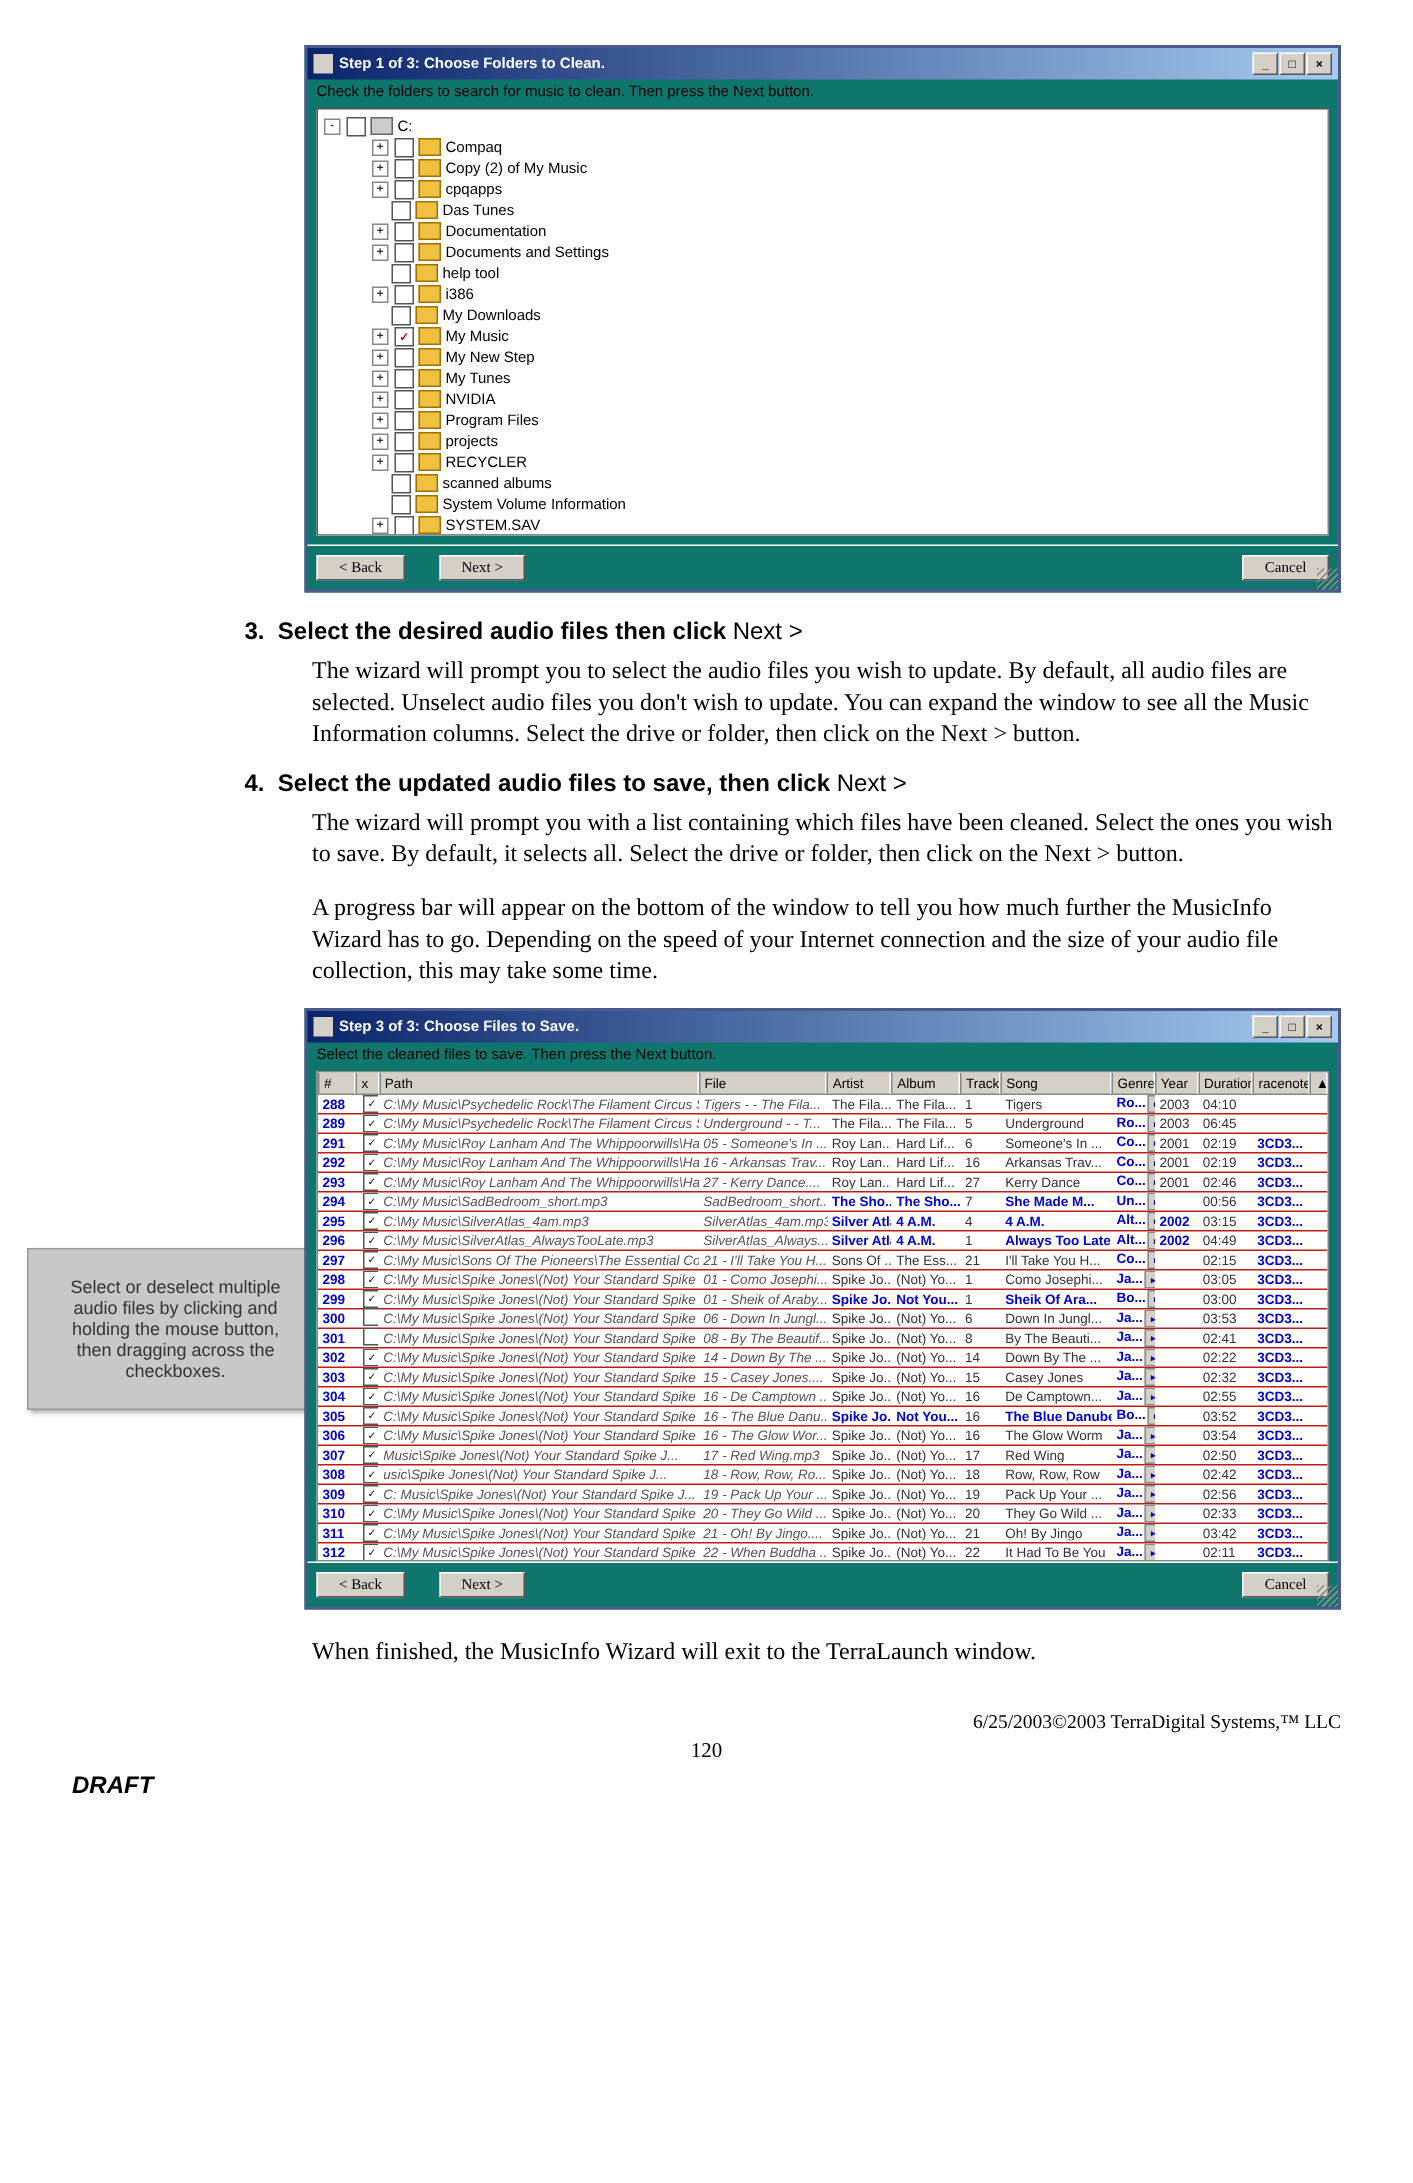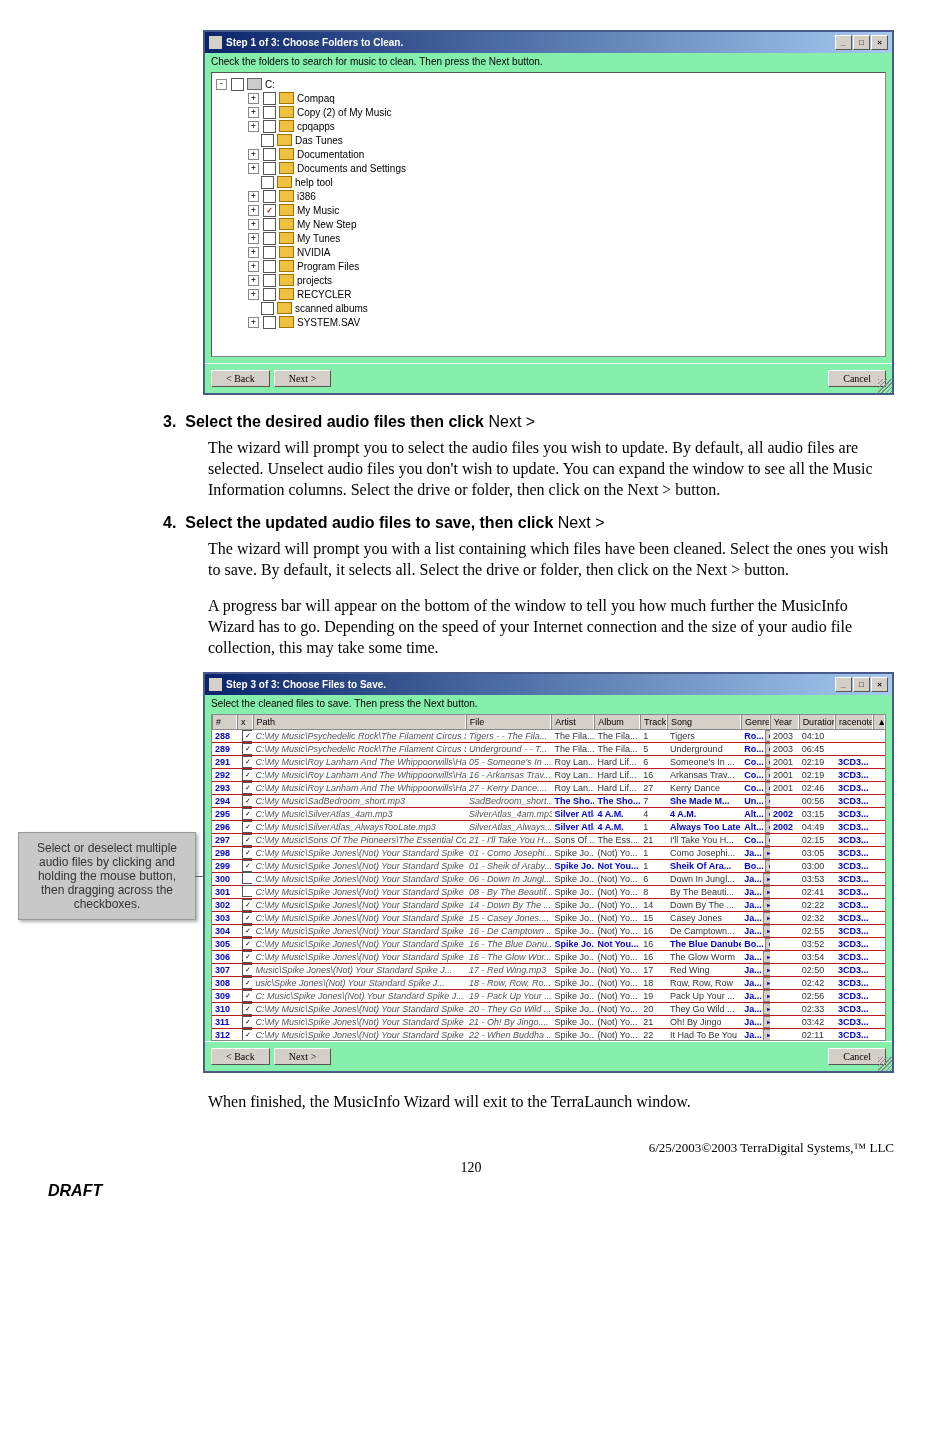--- a/index.html
+++ b/index.html
@@ -1,48 +1,48 @@
 <!DOCTYPE html>
 <html><head>
 <meta charset="utf-8">
 <style>
 body{font-family:"Times New Roman",serif;font-size:15px;color:#000;margin:0;padding:30px 48px 20px 48px;background:#fff;width:942px;box-sizing:border-box}
-.win{border:2px solid #4a5a8a;background:#86efac;font-family:Tahoma,Arial,sans-serif;font-size:10px;margin-left:155px;margin-bottom:18px;position:relative}
+.win{border:2px solid #4a5a8a;background:#0f766e;font-family:Tahoma,Arial,sans-serif;font-size:10px;margin-left:155px;margin-bottom:18px;position:relative}
 .titlebar{background:linear-gradient(to right,#0a246a,#a6caf0);color:#fff;padding:2px 4px;display:flex;align-items:center;justify-content:space-between;height:17px}
 .titlebar-left{display:flex;align-items:center;gap:4px}
 .tb-icon{width:13px;height:13px;background:#d4d0c8;display:inline-block}
 .tb-title{font-weight:bold;font-size:10px}
 .winbtns{display:flex;gap:1px}
 .winbtn{width:15px;height:13px;background:#d4d0c8;border:1px solid #fff;border-right-color:#555;border-bottom-color:#555;font-size:8px;display:flex;align-items:center;justify-content:center;font-family:Arial;font-weight:bold;color:#000}
 .instr{padding:3px 6px;font-size:10px;color:#000}
 .tree{background:#fff;border:1px solid #888;border-top-color:#555;border-left-color:#555;margin:2px 6px 6px 6px;height:275px;overflow:hidden;padding:4px 2px;font-size:10px}
 .tn{display:flex;align-items:center;height:14px;white-space:nowrap}
 .ex{width:9px;height:9px;border:1px solid #888;margin-right:4px;font-size:8px;line-height:7px;text-align:center;background:#fff;color:#000;font-family:monospace}
 .ex.blank{border:none;background:transparent}
 .cb{width:11px;height:11px;border:1px solid #555;background:#fff;margin-right:3px;display:flex;align-items:center;justify-content:center;font-size:8px}
 .cb.chk::after{content:"✓";color:#c00;font-weight:bold}
 .folder{width:13px;height:10px;background:#f0c040;border:1px solid #a07000;margin-right:3px}
 .drive{width:13px;height:10px;background:#ccc;border:1px solid #666;margin-right:3px}
-.btnrow{display:flex;padding:6px;gap:4px;border-top:1px solid #fff}
+.btnrow{display:flex;padding:6px;gap:23px;border-top:1px solid #fff}
 .btn{background:#d4d0c8;border:1px solid #fff;border-right-color:#555;border-bottom-color:#555;padding:2px 14px;font-size:10px;font-family:Tahoma}
 .spacer{flex:1}
 .grip{position:absolute;right:0;bottom:0;width:14px;height:14px;background:repeating-linear-gradient(135deg,#888 0,#888 1px,transparent 1px,transparent 3px)}
 .step-h{font-family:Arial,sans-serif;font-weight:900;font-size:16px;margin:12px 0 6px 115px}
 .step-h .light{font-weight:normal;font-family:Arial}
 .para{margin:6px 0 14px 160px;line-height:1.32;font-size:16px}
 .table-win{margin-left:155px}
 .grid{background:#fff;border:1px solid #888;margin:2px 6px 0 6px;font-size:8px;height:325px;overflow:hidden}
 .ghdr{display:flex;background:#d4d0c8;border-bottom:1px solid #888}
 .gh{border-right:1px solid #fff;border-left:1px solid #888;padding:2px 3px;font-size:9px;box-sizing:border-box;overflow:hidden;white-space:nowrap}
 .grow{display:flex;border-bottom:1px solid #b91c1c;height:12px;align-items:center}
 .gc{padding:0 3px;box-sizing:border-box;overflow:hidden;white-space:nowrap;font-size:9px;color:#333}
 .gc.blue{color:#0000cc;font-weight:bold}
 .gc.it{font-style:italic;color:#555}
 .c-num{width:26px}.c-x{width:16px}.c-path{width:225px}.c-file{width:90px}.c-art{width:45px}.c-alb{width:48px}.c-trk{width:28px}.c-song{width:78px}.c-gen{width:30px}.c-yr{width:30px}.c-dur{width:38px}.c-gn{width:40px}.c-sc{width:12px;background:#d4d0c8}
-.callout{position:absolute;left:-185px;width:160px;background:#c8c8c8;border:1px solid #999;padding:8px;font-family:Arial;font-size:12px;text-align:center;color:#333;top:160px;box-shadow:2px 2px 3px rgba(0,0,0,0.3)}
+.callout{position:absolute;left:-185px;width:160px;background:#c8c8c8;border:1px solid #999;padding:18px;font-family:Arial;font-size:12px;text-align:center;color:#333;top:160px;box-shadow:2px 2px 3px rgba(0,0,0,0.3)}
 .callout::after{content:"";position:absolute;right:-60px;top:50%;width:60px;height:1px;background:#666}
 .wrap2{position:relative;margin-left:155px}
 .footer{display:flex;justify-content:flex-end;font-size:13px;margin-top:28px;font-family:Liberation Serif, serif}
 .pagenum{text-align:center;font-size:14px;margin-top:4px}
 .draft{font-family:Arial;font-weight:700;font-style:italic;font-size:16px;margin-top:6px}
 .cbi{width:10px;height:10px;border:1px solid #555;background:#fff;display:inline-flex;align-items:center;justify-content:center;font-size:7px;margin:0 2px}
 .cbi.c::after{content:"✓";color:#000}
 .arbox{width:10px;height:10px;background:#d4d0c8;border:1px solid #888;display:inline-flex;align-items:center;justify-content:center;font-size:6px;margin-left:1px}
 </style>
 </head>
@@ -110,20 +110,26 @@
         <span class="folder"></span>
         <span>help tool</span>
       </div>
       <div class="tn" style="padding-left:34px">
         <span class="ex">+</span>
         <span class="cb"></span>
         <span class="folder"></span>
         <span>i386</span>
       </div>
       <div class="tn" style="padding-left:34px">
+        <span class="ex blank"></span>
+        <span class="cb"></span>
+        <span class="folder"></span>
+        <span>My Downloads</span>
+      </div>
+      <div class="tn" style="padding-left:34px">
         <span class="ex">+</span>
         <span class="cb chk"></span>
         <span class="folder"></span>
         <span>My Music</span>
       </div>
       <div class="tn" style="padding-left:34px">
         <span class="ex">+</span>
         <span class="cb"></span>
         <span class="folder"></span>
         <span>My New Step</span>
@@ -156,20 +162,26 @@
         <span class="ex">+</span>
         <span class="cb"></span>
         <span class="folder"></span>
         <span>RECYCLER</span>
       </div>
       <div class="tn" style="padding-left:34px">
         <span class="ex blank"></span>
         <span class="cb"></span>
         <span class="folder"></span>
         <span>scanned albums</span>
+      </div>
+      <div class="tn" style="padding-left:34px">
+        <span class="ex blank"></span>
+        <span class="cb"></span>
+        <span class="folder"></span>
+        <span>System Volume Information</span>
       </div>
       <div class="tn" style="padding-left:34px">
         <span class="ex">+</span>
         <span class="cb"></span>
         <span class="folder"></span>
         <span>SYSTEM.SAV</span>
       </div>
     </div>
  <div class="btnrow">
   <button class="btn">&lt; Back</button>

